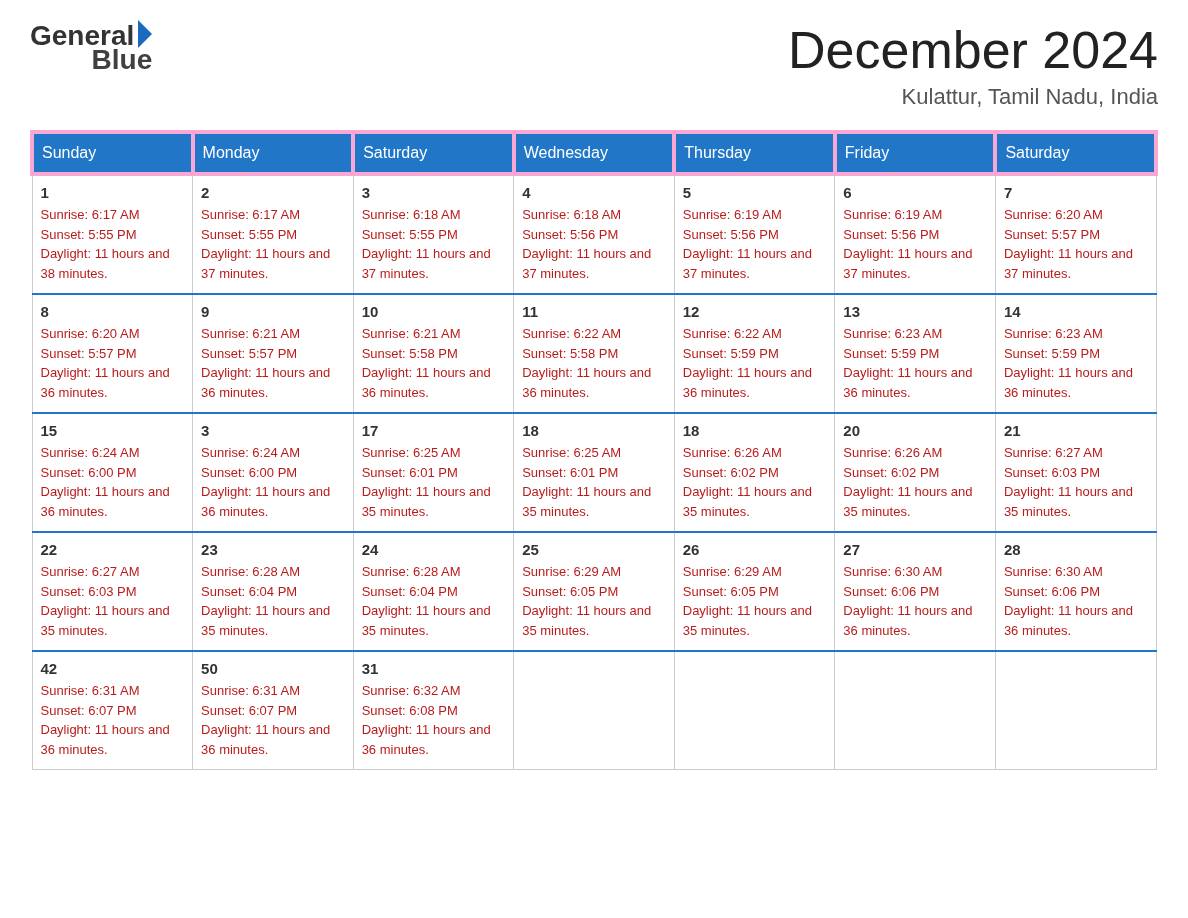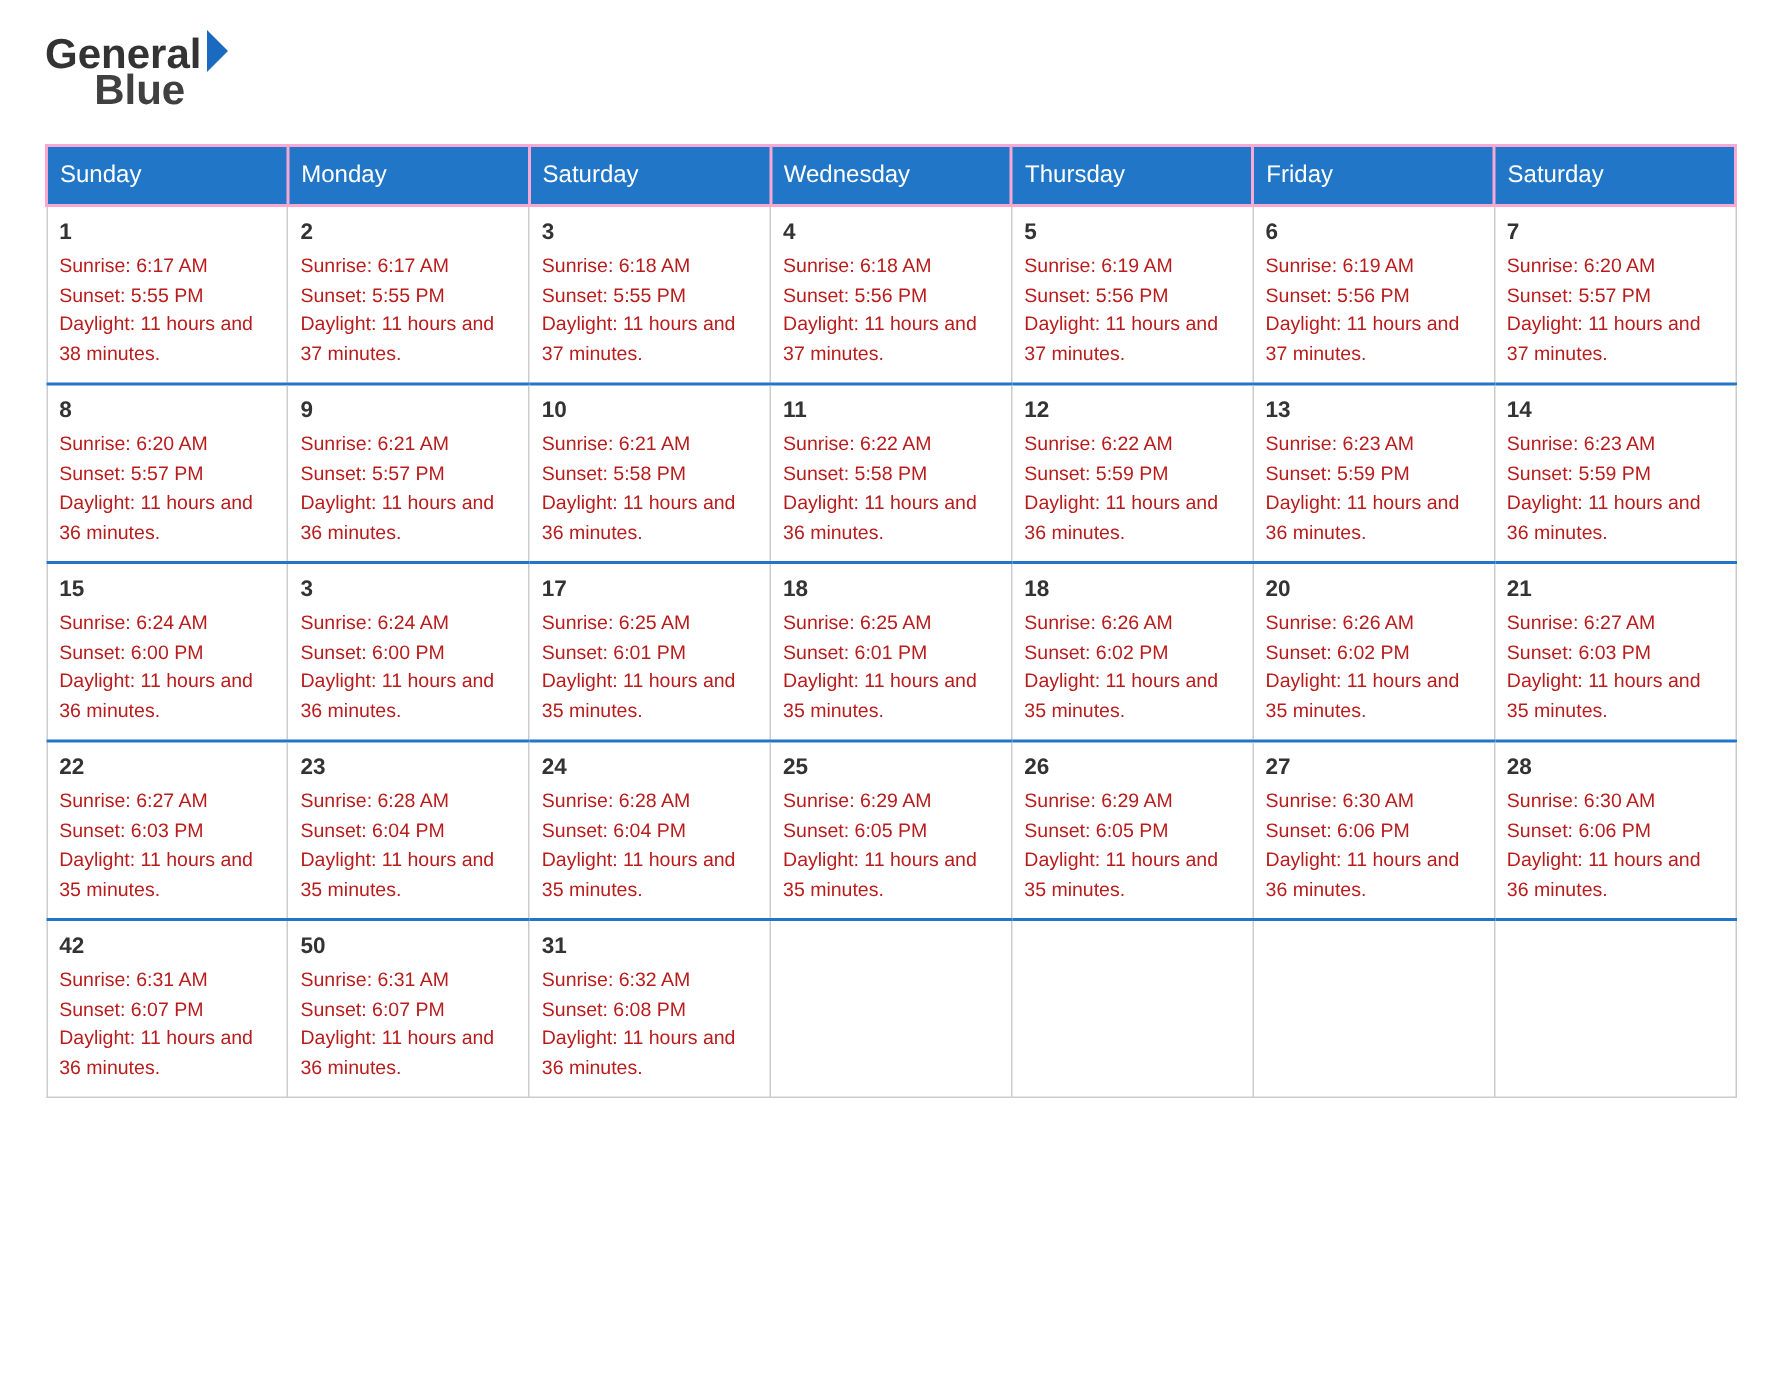--- a/index.html
+++ b/index.html
@@ -12,21 +12,21 @@
     }
     .header {
       display: flex;
       justify-content: space-between;
       align-items: flex-start;
       margin-bottom: 20px;
     }
     .logo {
       display: flex;
       flex-direction: column;
-      align-items: center;
+      align-items: flex-end;
     }
     .logo-general {
       font-size: 28px;
       font-weight: bold;
       color: #333;
       display: flex;
       align-items: center;
     }
     .logo-general .arrow {
       width: 0;
@@ -62,21 +62,21 @@
       border-collapse: collapse;
       table-layout: fixed;
     }
     .calendar th {
       background-color: #2176c7;
       color: #fff;
       padding: 10px 8px;
       font-size: 16px;
       font-weight: normal;
       text-align: left;
-      border: 2px solid #f9a8d4;
+      border: 4px solid #f9a8d4;
     }
     .calendar td {
       vertical-align: top;
       padding: 8px 8px 10px 8px;
       border: 1px solid #ccc;
       border-top: 2px solid #2176c7;
       font-size: 13px;
       color: #333;
       height: 110px;
     }
@@ -105,20 +105,24 @@
 </head>
 <body>
 
 <div class="header">
   <div class="logo">
     <div class="logo-general">
       <span>General</span>
       <div class="arrow"></div>
     </div>
     <div class="logo-blue">Blue</div>
+  </div>
+  <div class="title-section">
+    <div class="month-title">December 2024</div>
+    <div class="location-title">Kulattur, Tamil Nadu, India</div>
   </div>
 </div>
 
 <table class="calendar">
   <thead>
     <tr>
     <th>Sunday</th>
         <th>Monday</th>
         <th>Saturday</th>
         <th>Wednesday</th>

